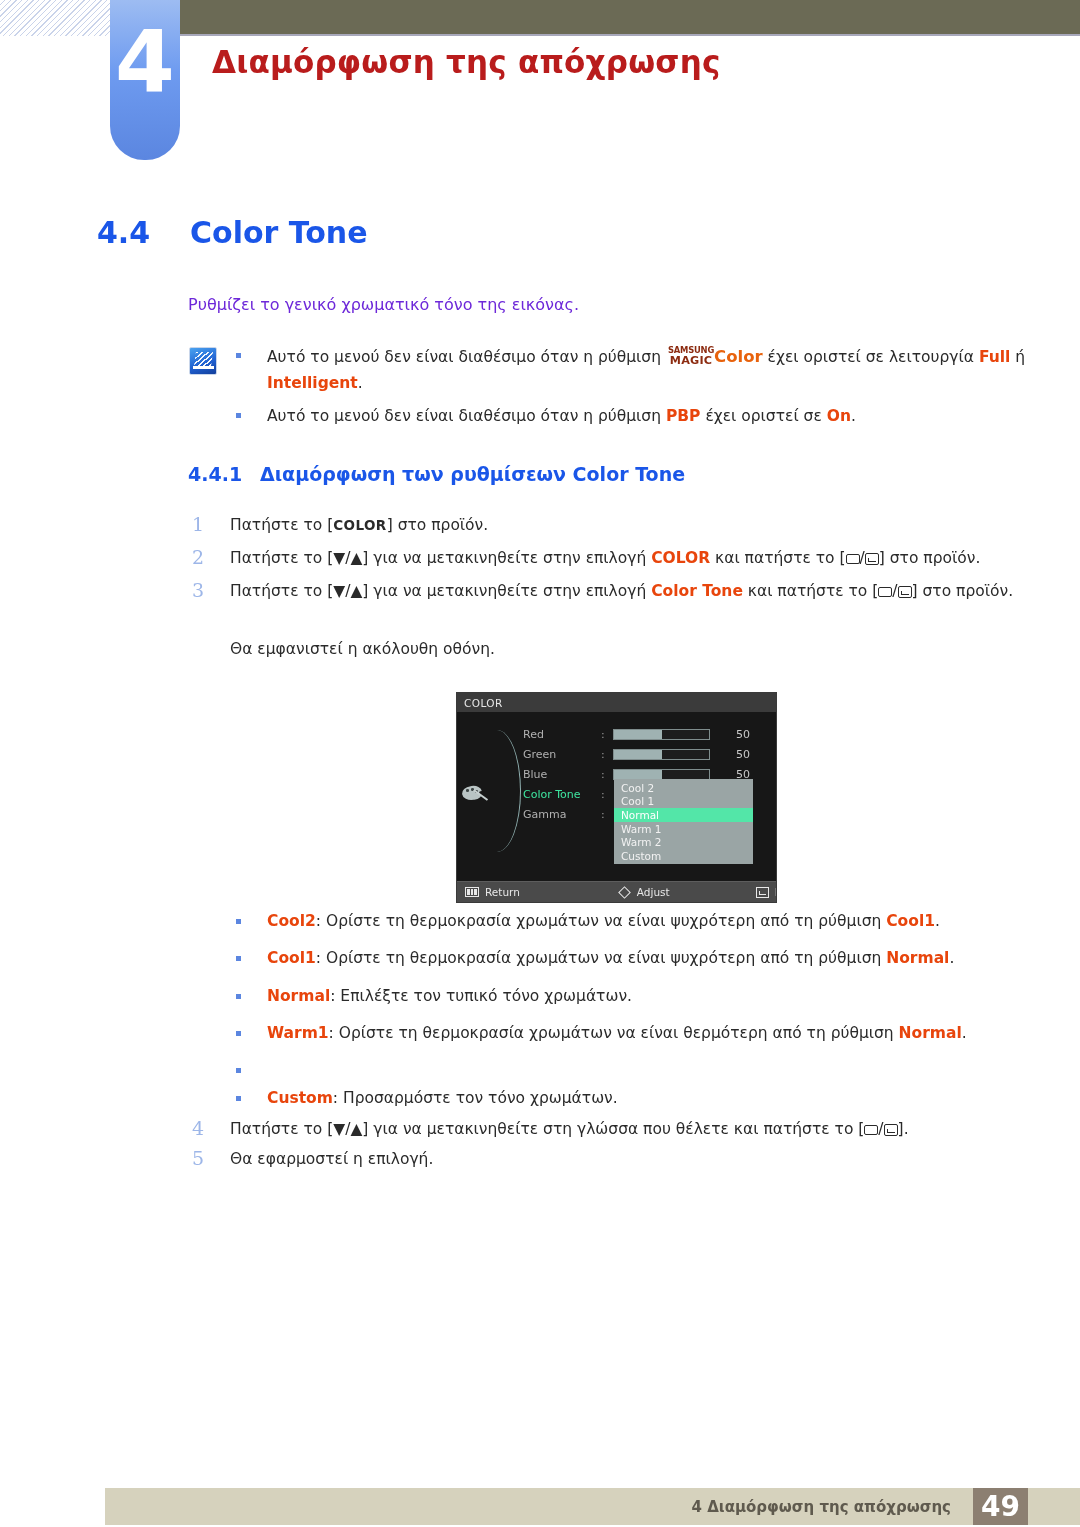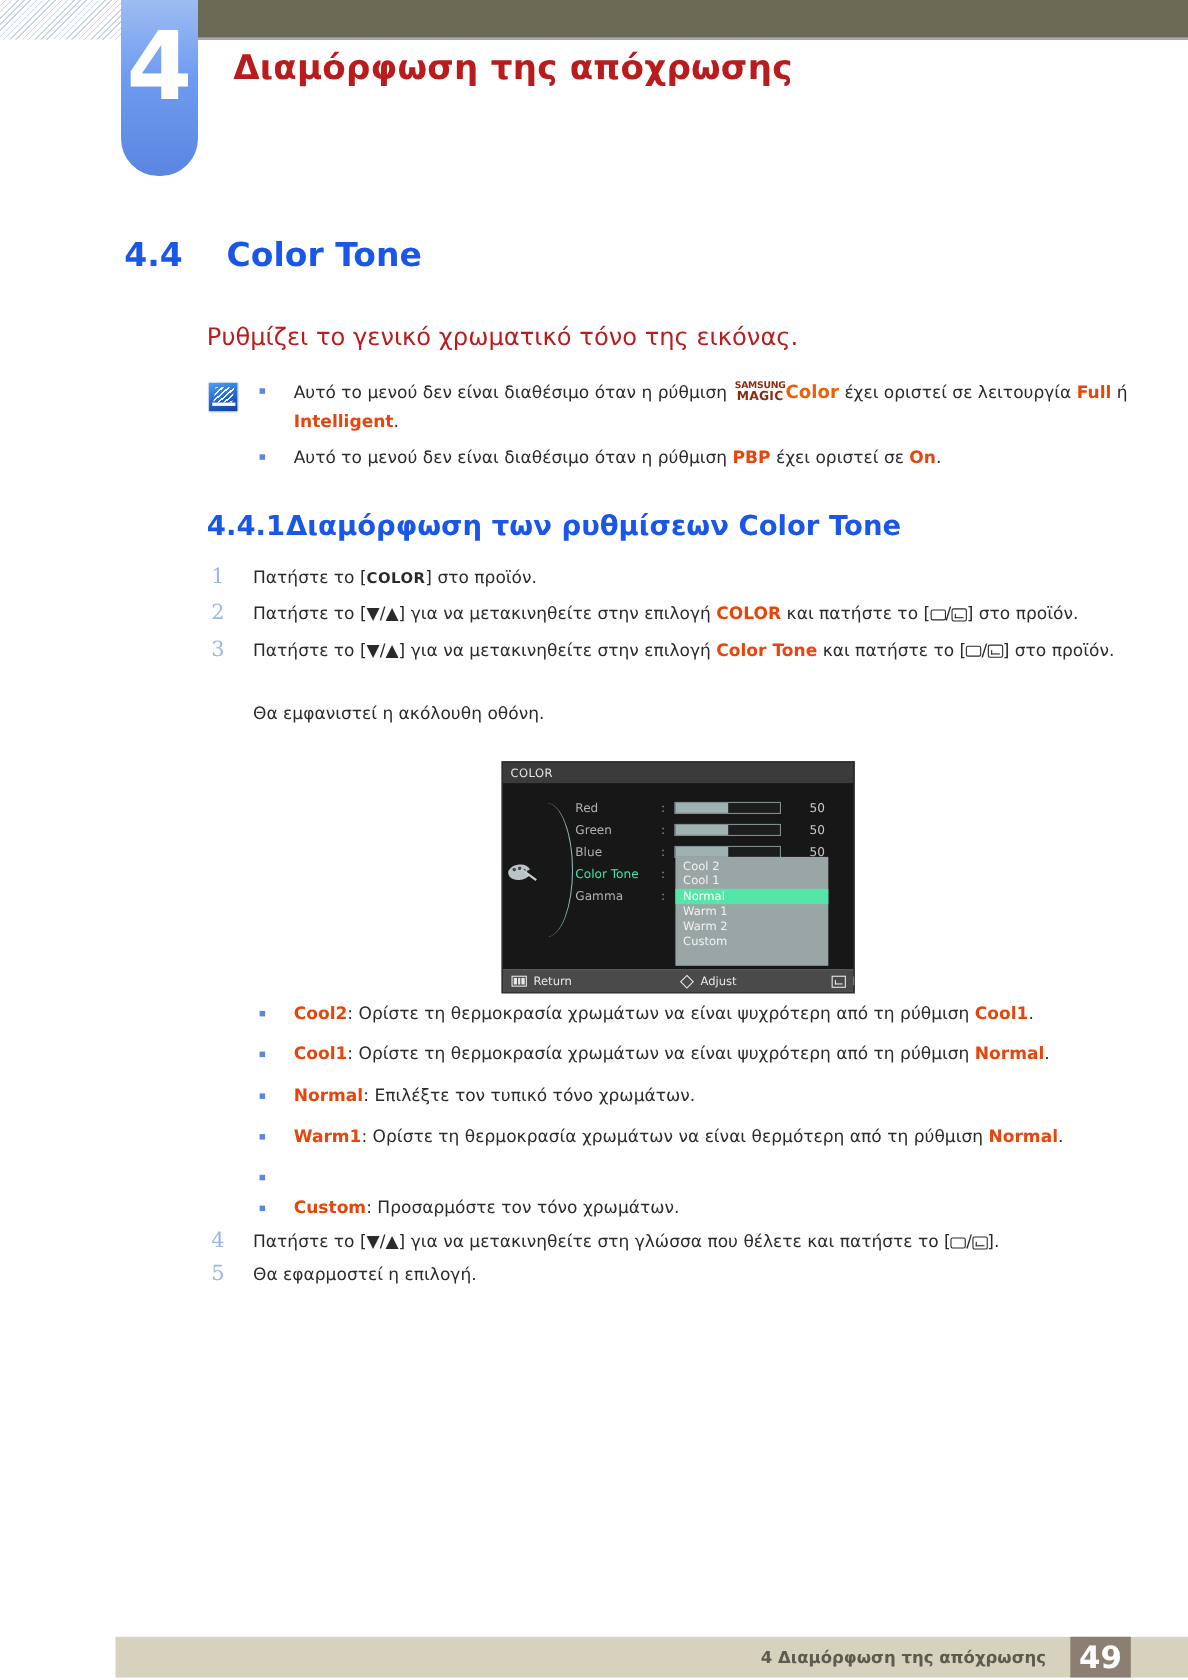--- a/index.html
+++ b/index.html
@@ -63,28 +63,28 @@
   
   .sec-head {
     position: absolute;
     left: 97px; top: 215px;
     display: flex;
     align-items: baseline;
     color: #1a56e8;
     font-weight: bold;
     font-size: 30px;
   }
-  .sec-head .num { width: 93px; margin-left: 16px; }
+  .sec-head .num { width: 93px; }
 
   
   .intro {
     position: absolute;
     left: 188px; top: 295px;
-    font-size: 22px;
-    color: #b91c1c;
+    font-size: 16px;
+    color: #6d28d9;
     text-align: center;
   }
 
   
   .note-icon {
     position: absolute;
     left: 189px; top: 347px;
     width: 28px; height: 28px;
     background: linear-gradient(160deg, #4aa3f0 0%, #1f5fd0 60%, #133f9b 100%);
     border: 1px solid #c9d6ea;
@@ -162,21 +162,21 @@
   }
   .hl { color: #e8450c; font-weight: bold; }
 
   
   .subsec {
     position: absolute;
     left: 188px; top: 463px;
     display: flex;
     color: #1a56e8;
     font-weight: bold;
-    font-size: 25px;
+    font-size: 19px;
   }
   .subsec .num { width: 72px; }
 
   
   .steps {
     position: absolute;
     left: 192px; top: 513px;
     width: 845px;
   }
   .step {
@@ -331,21 +331,21 @@
     padding-right: 12px;
     color: #c8c8c8;
     font-size: 11px;
   }
 
   .dropdown {
     position: absolute;
     left: 157px; top: 67px;
     width: 139px;
     background: #9aa5a5;
-    padding: 2px 0 15px 0;
+    padding: 2px 0 1px 0;
   }
   .dd-item {
     height: 13.6px;
     font-size: 10.5px;
     color: #f2f2f2;
     padding-left: 7px;
     display: flex;
     align-items: center;
   }
   .dd-item.sel {

